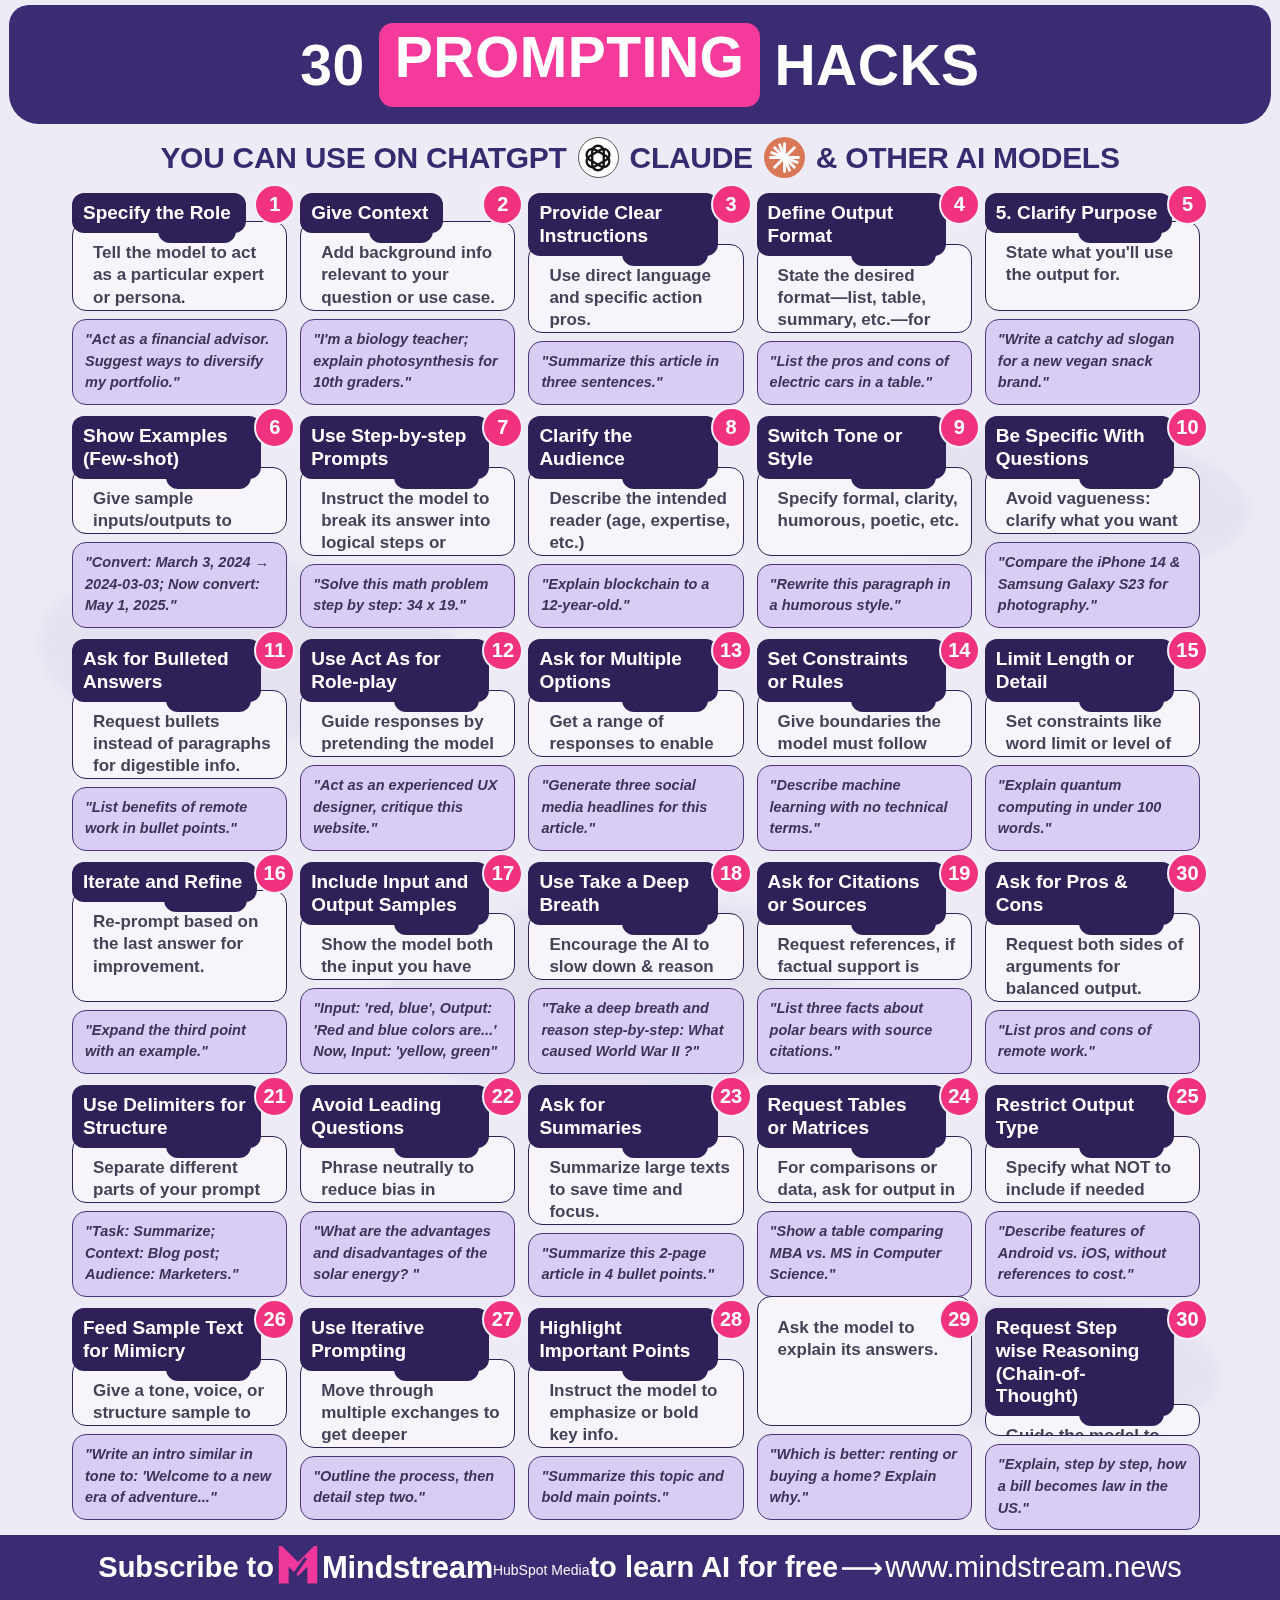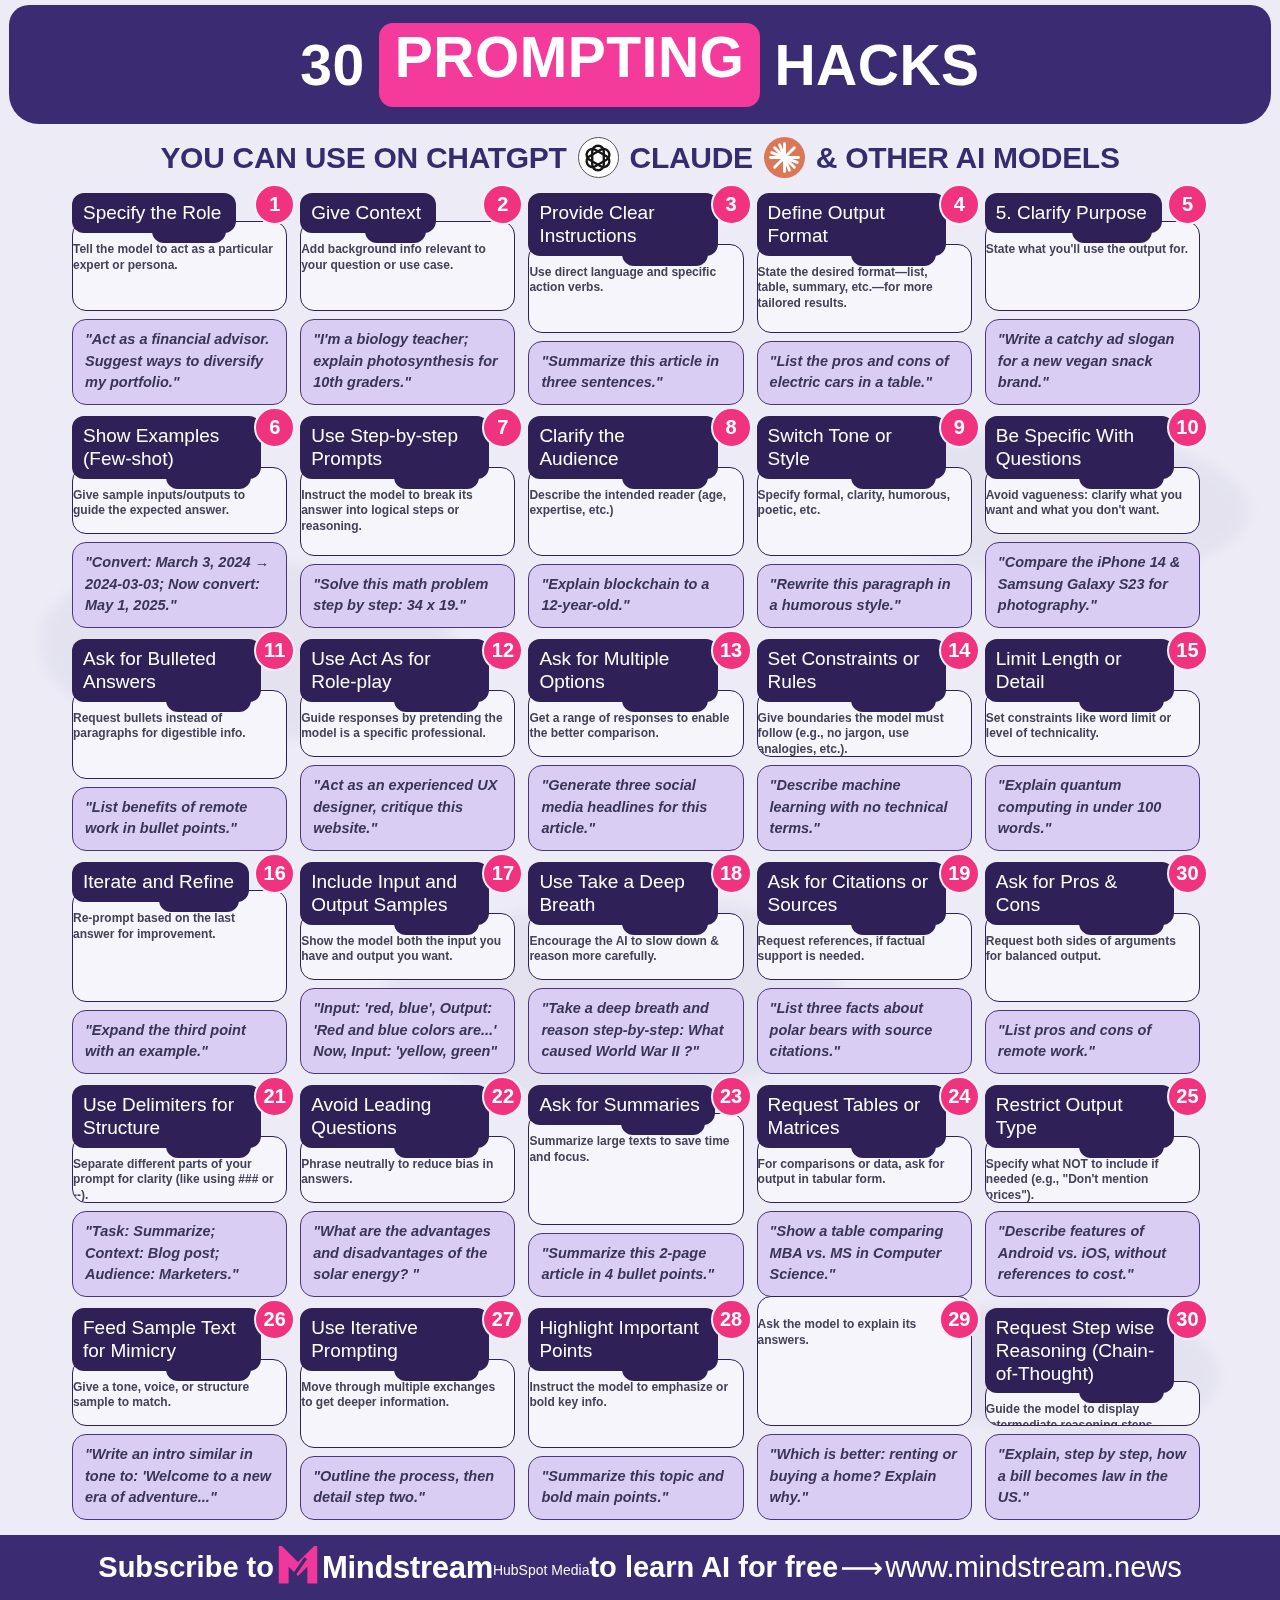--- a/index.html
+++ b/index.html
@@ -66,41 +66,41 @@
   }
   .card{
     position:relative;
     display:flex;flex-direction:column;
     height:100%;
   }
   .card-header{
     position:relative;z-index:2;
     align-self:flex-start;
     background:var(--deep);
-    color:#fff;font-weight:400;font-size:19px;line-height:1.2;
+    color:#fff;font-weight:700;font-size:19px;line-height:1.2;
     padding:9px 15px 8px 11px;
     border-radius:12px;
     max-width:calc(100% - 26px);
     min-width:62%;
   }
   .card-header::after{
     content:"";position:absolute;z-index:-1;
     bottom:-10px;right:10px;width:45%;height:20px;
     background:var(--deep);
     border-radius:0 0 12px 12px;
   }
   .card-body{
     position:relative;z-index:1;
     margin-top:-12px;margin-bottom:8px;
     background:var(--body-bg);
     border:1.6px solid var(--deep);
     border-radius:14px;
-    padding:20px 11px 10px 0;
+    padding:20px 11px 10px 20px;
     color:var(--body-text);
-    font-weight:600;font-size:12px;line-height:1.32;
+    font-weight:600;font-size:17px;line-height:1.32;
     flex:1 1 auto;
     overflow:hidden;
   }
   .card-example{
     margin-top:auto;
     background:var(--ex-bg);
     border:1.6px solid var(--ex-border);
     border-radius:14px;
     padding:9px 11px 10px 12px;
     color:var(--ex-text);
@@ -189,21 +189,21 @@
   <div class="card">
     <div class="badge">2</div>
     <div class="card-header">Give Context</div>
     <div class="card-body">Add background info relevant to your question or use case.</div>
     <div class="card-example">"I'm a biology teacher; explain photosynthesis for 10th graders."</div>
   </div>
 
   <div class="card">
     <div class="badge">3</div>
     <div class="card-header">Provide Clear Instructions</div>
-    <div class="card-body">Use direct language and specific action verbs.</div>
+    <div class="card-body">Use direct language and specific action pros.</div>
     <div class="card-example">"Summarize this article in three sentences."</div>
   </div>
 
   <div class="card">
     <div class="badge">4</div>
     <div class="card-header">Define Output Format</div>
     <div class="card-body">State the desired format—list, table, summary, etc.—for more tailored results.</div>
     <div class="card-example">"List the pros and cons of electric cars in a table."</div>
   </div>
 

